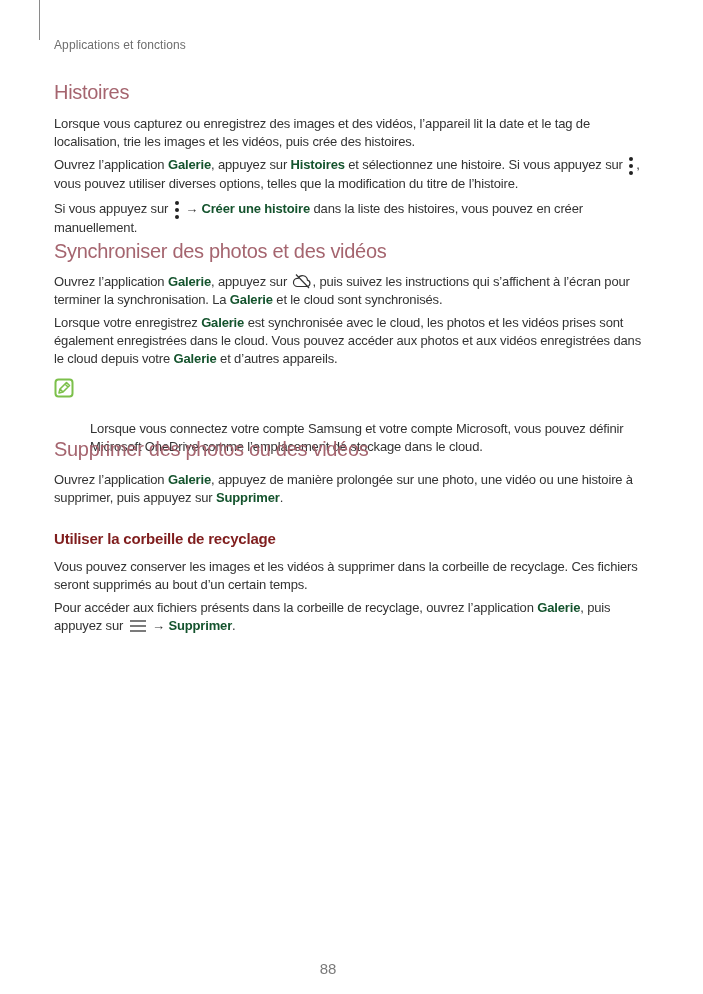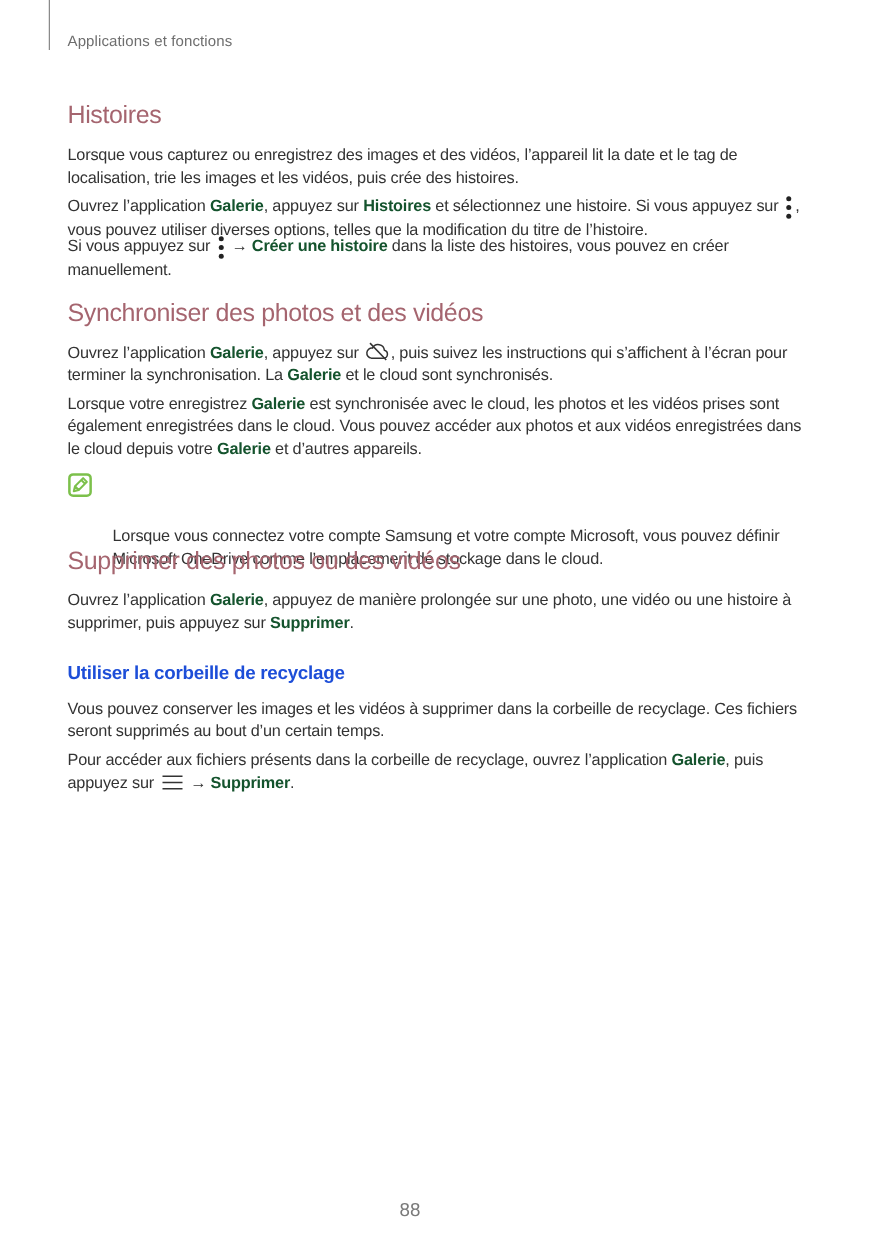--- a/index.html
+++ b/index.html
@@ -2,27 +2,27 @@
 <html><head>
 <meta charset="utf-8">
 <style>
   html, body { margin: 0; padding: 0; background: #ffffff; }
   body {
     width: 703px; height: 994px; position: relative; overflow: hidden;
     font-family: "Liberation Sans", "DejaVu Sans", sans-serif;
     color: #2b2b2b;
   }
   .vline { position: absolute; left: 39px; top: 0; width: 1px; height: 40px; background: #8a8a8a; }
-  .runhead { position: absolute; left: 54px; top: 26px; font-size: 12px; color: #6e6e6e; letter-spacing: 0.1px; }
+  .runhead { position: absolute; left: 54px; top: 38px; font-size: 12px; color: #6e6e6e; letter-spacing: 0.1px; }
   .content { position: absolute; left: 54px; top: 0; width: 600px; }
   h2 {
     margin: 0; position: absolute; left: 0; font-weight: normal;
     font-size: 20px; color: #a5656f; letter-spacing: -0.3px;
   }
-  h3 { margin: 0; position: absolute; left: 0; font-weight: bold; font-size: 15px; color: #1d4ed8; letter-spacing: -0.2px; }
+  h3 { margin: 0; position: absolute; left: 0; font-weight: bold; font-size: 15px; color: #7f1d1d; letter-spacing: -0.2px; }
   p {
     margin: 0; position: absolute; left: 0; width: 598px;
     font-size: 13px; line-height: 18px; color: #333;
     letter-spacing: -0.15px;
   }
   b { font-weight: bold; color: #14532d; }
   .ic { display: inline-block; vertical-align: middle; position: relative; }
   .dots { width: 6px; height: 18px; margin: 0 2px; }
   .dots span { position: absolute; left: 1px; width: 4px; height: 4px; border-radius: 50%; background: #222; }
   .cloud { width: 20px; height: 16px; margin: -3px 1px 0 1px; }
@@ -36,21 +36,21 @@
 <body>
 
 <div class="vline"></div>
 <div class="runhead">Applications et fonctions</div>
 
 <div class="content">
 
   <h2 style="top:81px">Histoires</h2>
   <p style="top:115px">Lorsque vous capturez ou enregistrez des images et des vidéos, l’appareil lit la date et le tag de localisation, trie les images et les vidéos, puis crée des histoires.</p>
   <p style="top:156px"><span>Ouvrez l’application </span><b>Galerie</b><span>, appuyez sur </span><b>Histoires</b><span> et sélectionnez une histoire. Si vous appuyez sur </span><span class="ic dots"><span style="top:0"></span><span style="top:7px"></span><span style="top:14px"></span></span><span>, vous pouvez utiliser diverses options, telles que la modification du titre de l’histoire.</span></p>
-  <p style="top:188px"><span>Si vous appuyez sur </span><span class="ic dots"><span style="top:0"></span><span style="top:7px"></span><span style="top:14px"></span></span><span> → </span><b>Créer une histoire</b><span> dans la liste des histoires, vous pouvez en créer manuellement.</span></p>
+  <p style="top:200px"><span>Si vous appuyez sur </span><span class="ic dots"><span style="top:0"></span><span style="top:7px"></span><span style="top:14px"></span></span><span> → </span><b>Créer une histoire</b><span> dans la liste des histoires, vous pouvez en créer manuellement.</span></p>
 
   <h2 style="top:240px">Synchroniser des photos et des vidéos</h2>
   <p style="top:273px"><span>Ouvrez l’application </span><b>Galerie</b><span>, appuyez sur </span><span class="ic cloud"><svg width="20" height="16" viewBox="0 0 20 16">
           <path d="M5 13.5 H15 a3.2 3.2 0 0 0 0.5-6.3 A5 5 0 0 0 6 5.5 A4 4 0 0 0 5 13.5 Z" fill="none" stroke="#333" stroke-width="1.2"></path>
           <line x1="4" y1="1.5" x2="17" y2="15" stroke="#333" stroke-width="1.2"></line>
         </svg></span><span>, puis suivez les instructions qui s’affichent à l’écran pour terminer la synchronisation. La </span><b>Galerie</b><span> et le cloud sont synchronisés.</span></p>
   <p style="top:314px"><span>Lorsque votre enregistrez </span><b>Galerie</b><span> est synchronisée avec le cloud, les photos et les vidéos prises sont également enregistrées dans le cloud. Vous pouvez accéder aux photos et aux vidéos enregistrées dans le cloud depuis votre </span><b>Galerie</b><span> et d’autres appareils.</span></p>
 
   <div class="note">
     <span class="note-icon"><svg width="20" height="20" viewBox="0 0 20 20">

